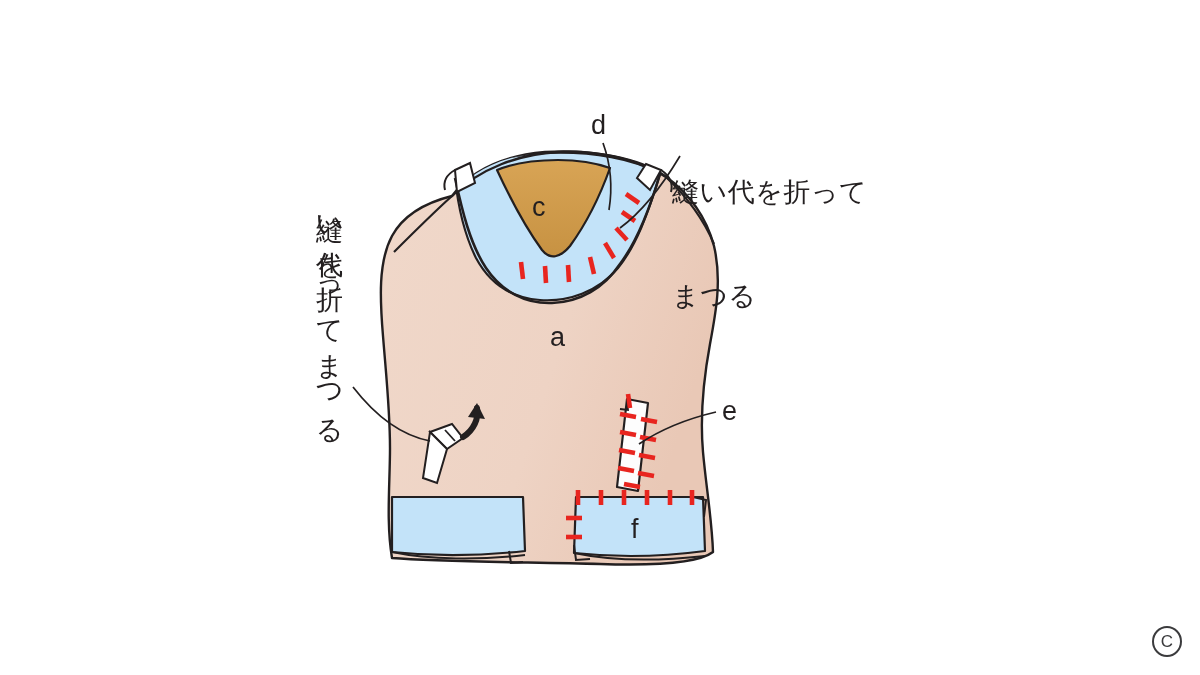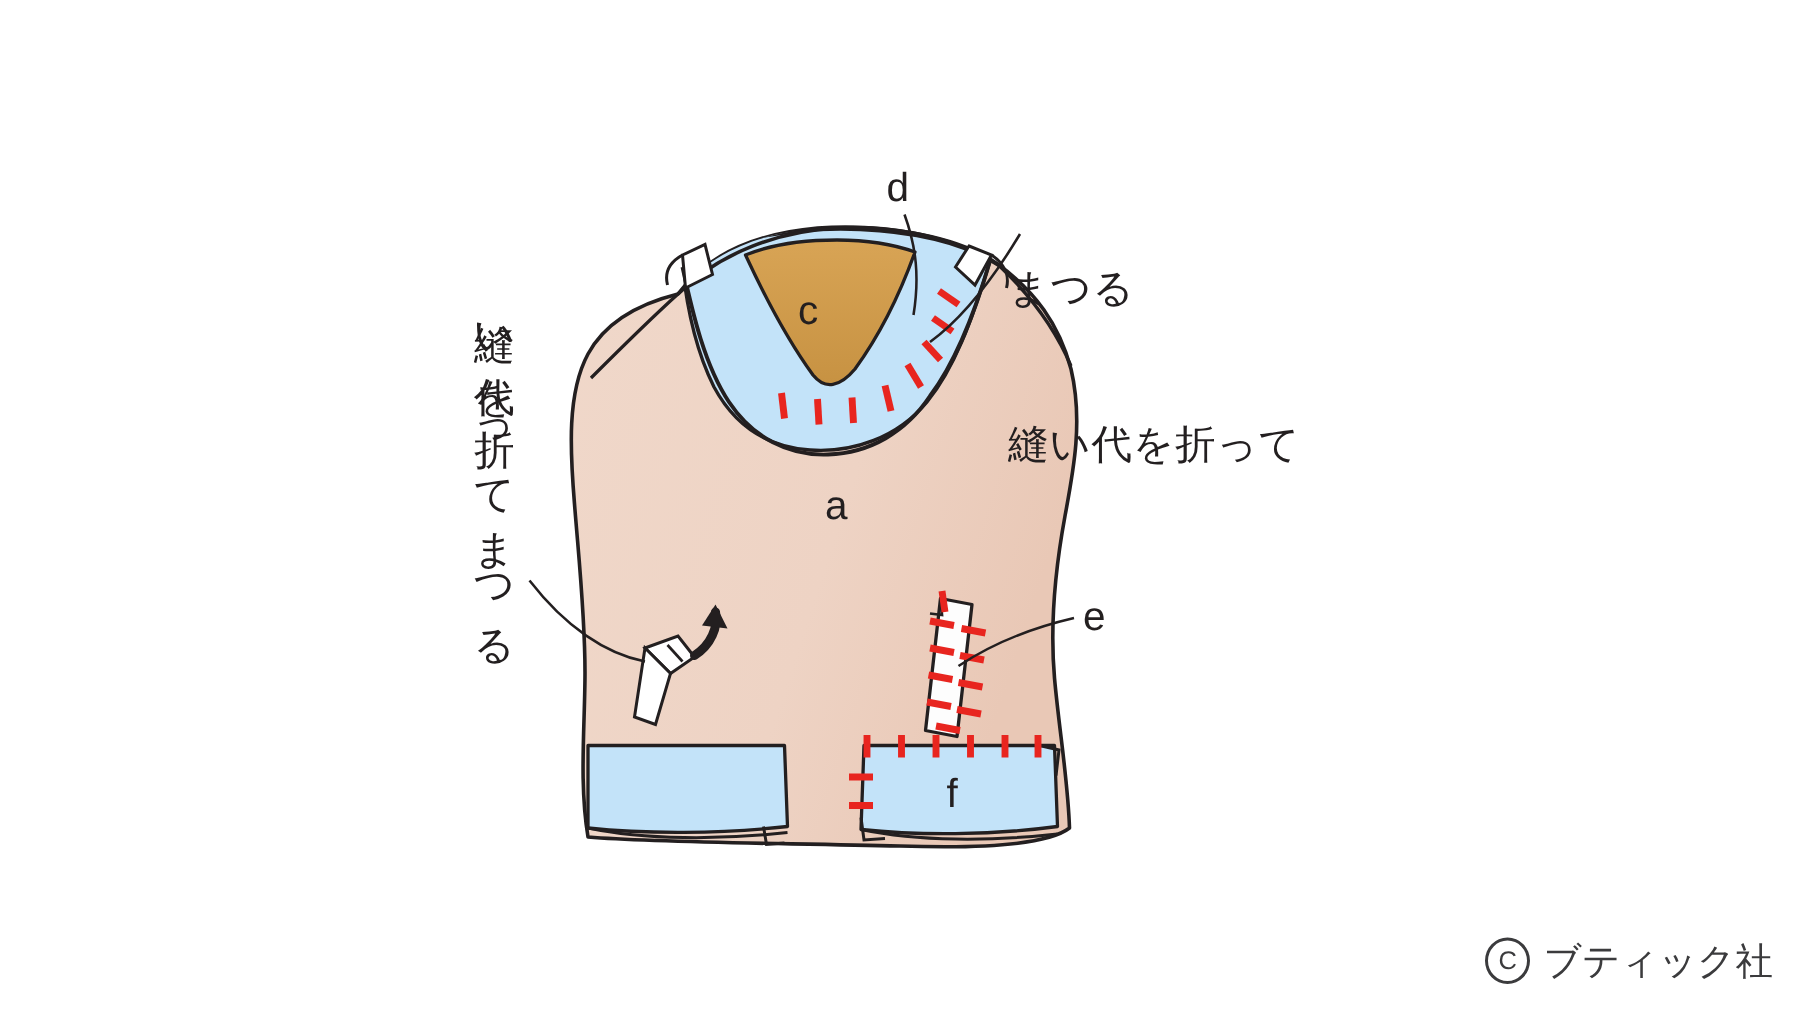--- a/index.html
+++ b/index.html
@@ -222,34 +222,33 @@
     <path d="M 680 156 C 662 186, 642 212, 620 228" fill="none" stroke="#231f20" stroke-width="1.7"></path>
 
     <path d="M 603 143 C 611 165, 613 185, 609 210" fill="none" stroke="#231f20" stroke-width="1.7"></path>
 
     <path d="M 716 412 C 686 419, 660 430, 639 444" fill="none" stroke="#231f20" stroke-width="1.7"></path>
 
     <path d="M 353 387 C 377 418, 404 436, 430 441" fill="none" stroke="#231f20" stroke-width="1.7"></path>
   </svg>
 
   <div class="txt jp-h" style="left:672px; top:106px;">
+    <div>縫い代を折って</div>
     <div>まつる</div>
-    <div>縫い代を折って</div>
   </div>
 
   <div class="txt jp-v" style="left:312px; top:196px; height:312px;">縫い代を折ってまつる</div>
 
   <div class="txt part-label" style="left:550px; top:320px;">a</div>
 
   <div class="txt part-label" style="left:532px; top:190px;">c</div>
 
   <div class="txt part-label" style="left:591px; top:108px;">d</div>
 
   <div class="txt part-label" style="left:722px; top:394px;">e</div>
 
   <div class="txt part-label" style="left:631px; top:512px;">f</div>
 
   <div class="credit">
     <span class="c-mark">C</span>
-    <span>ブティック社</span>
   </div>
 
 </div>
 
 </body></html>

